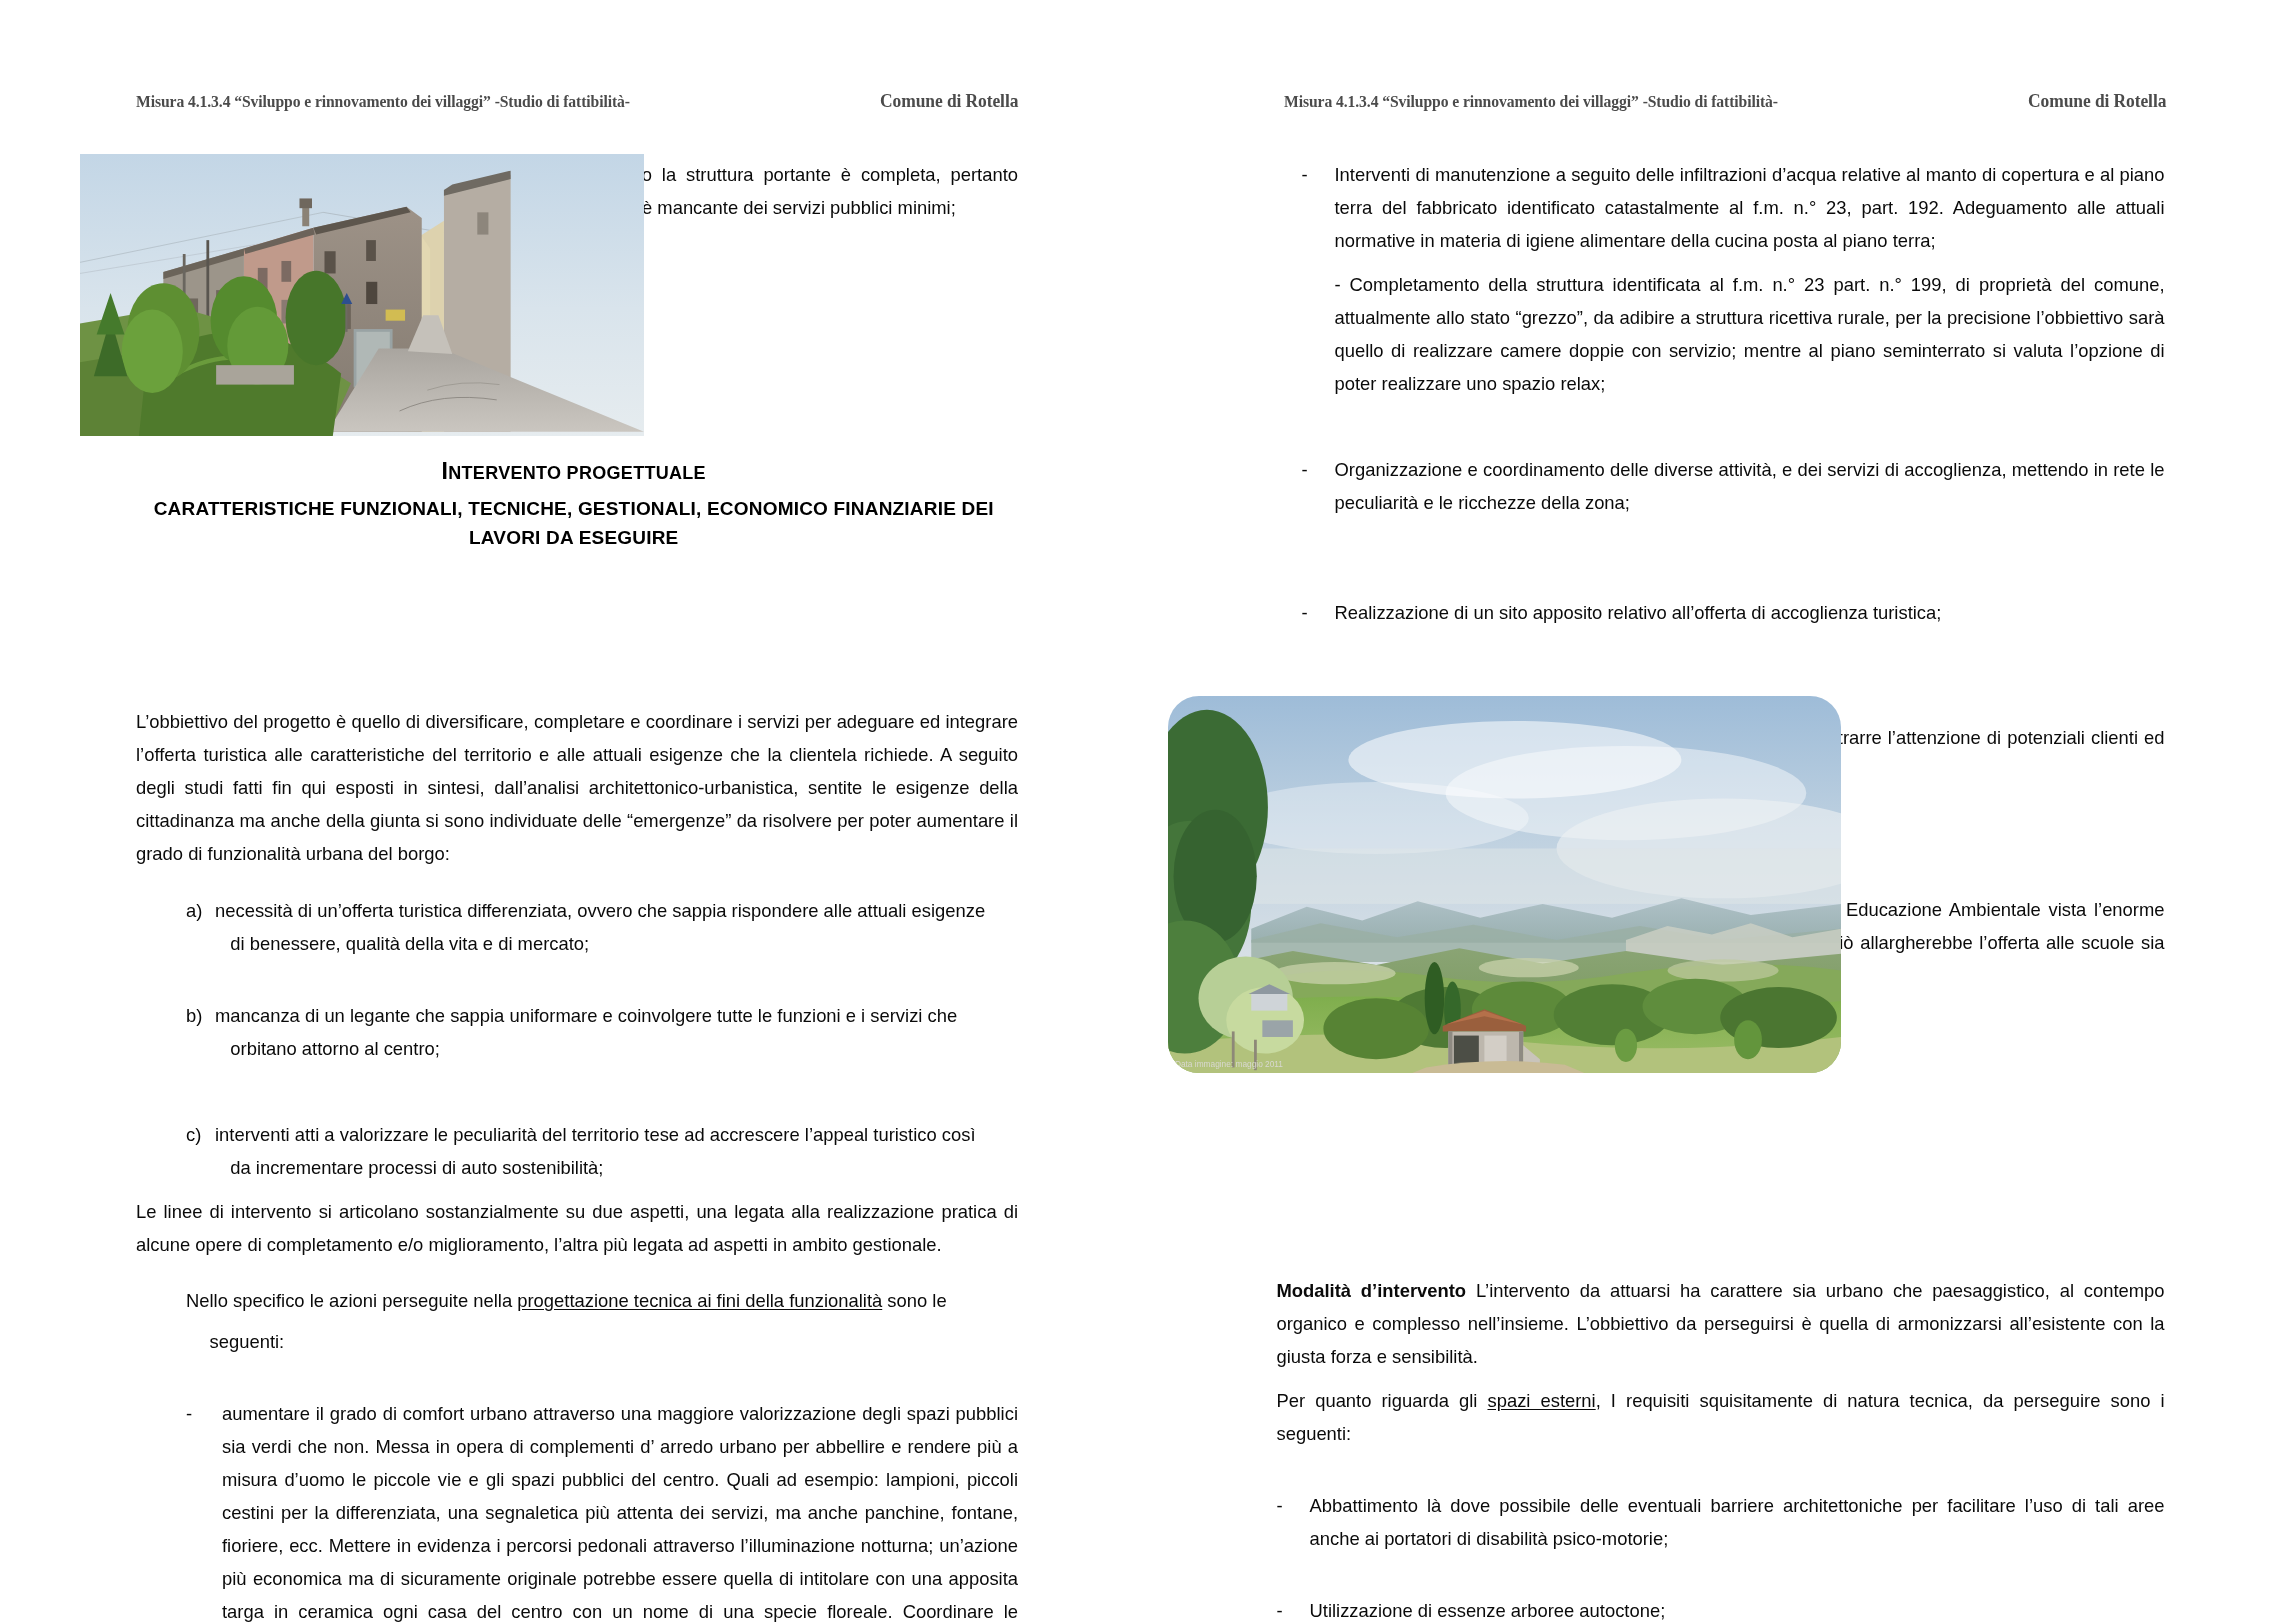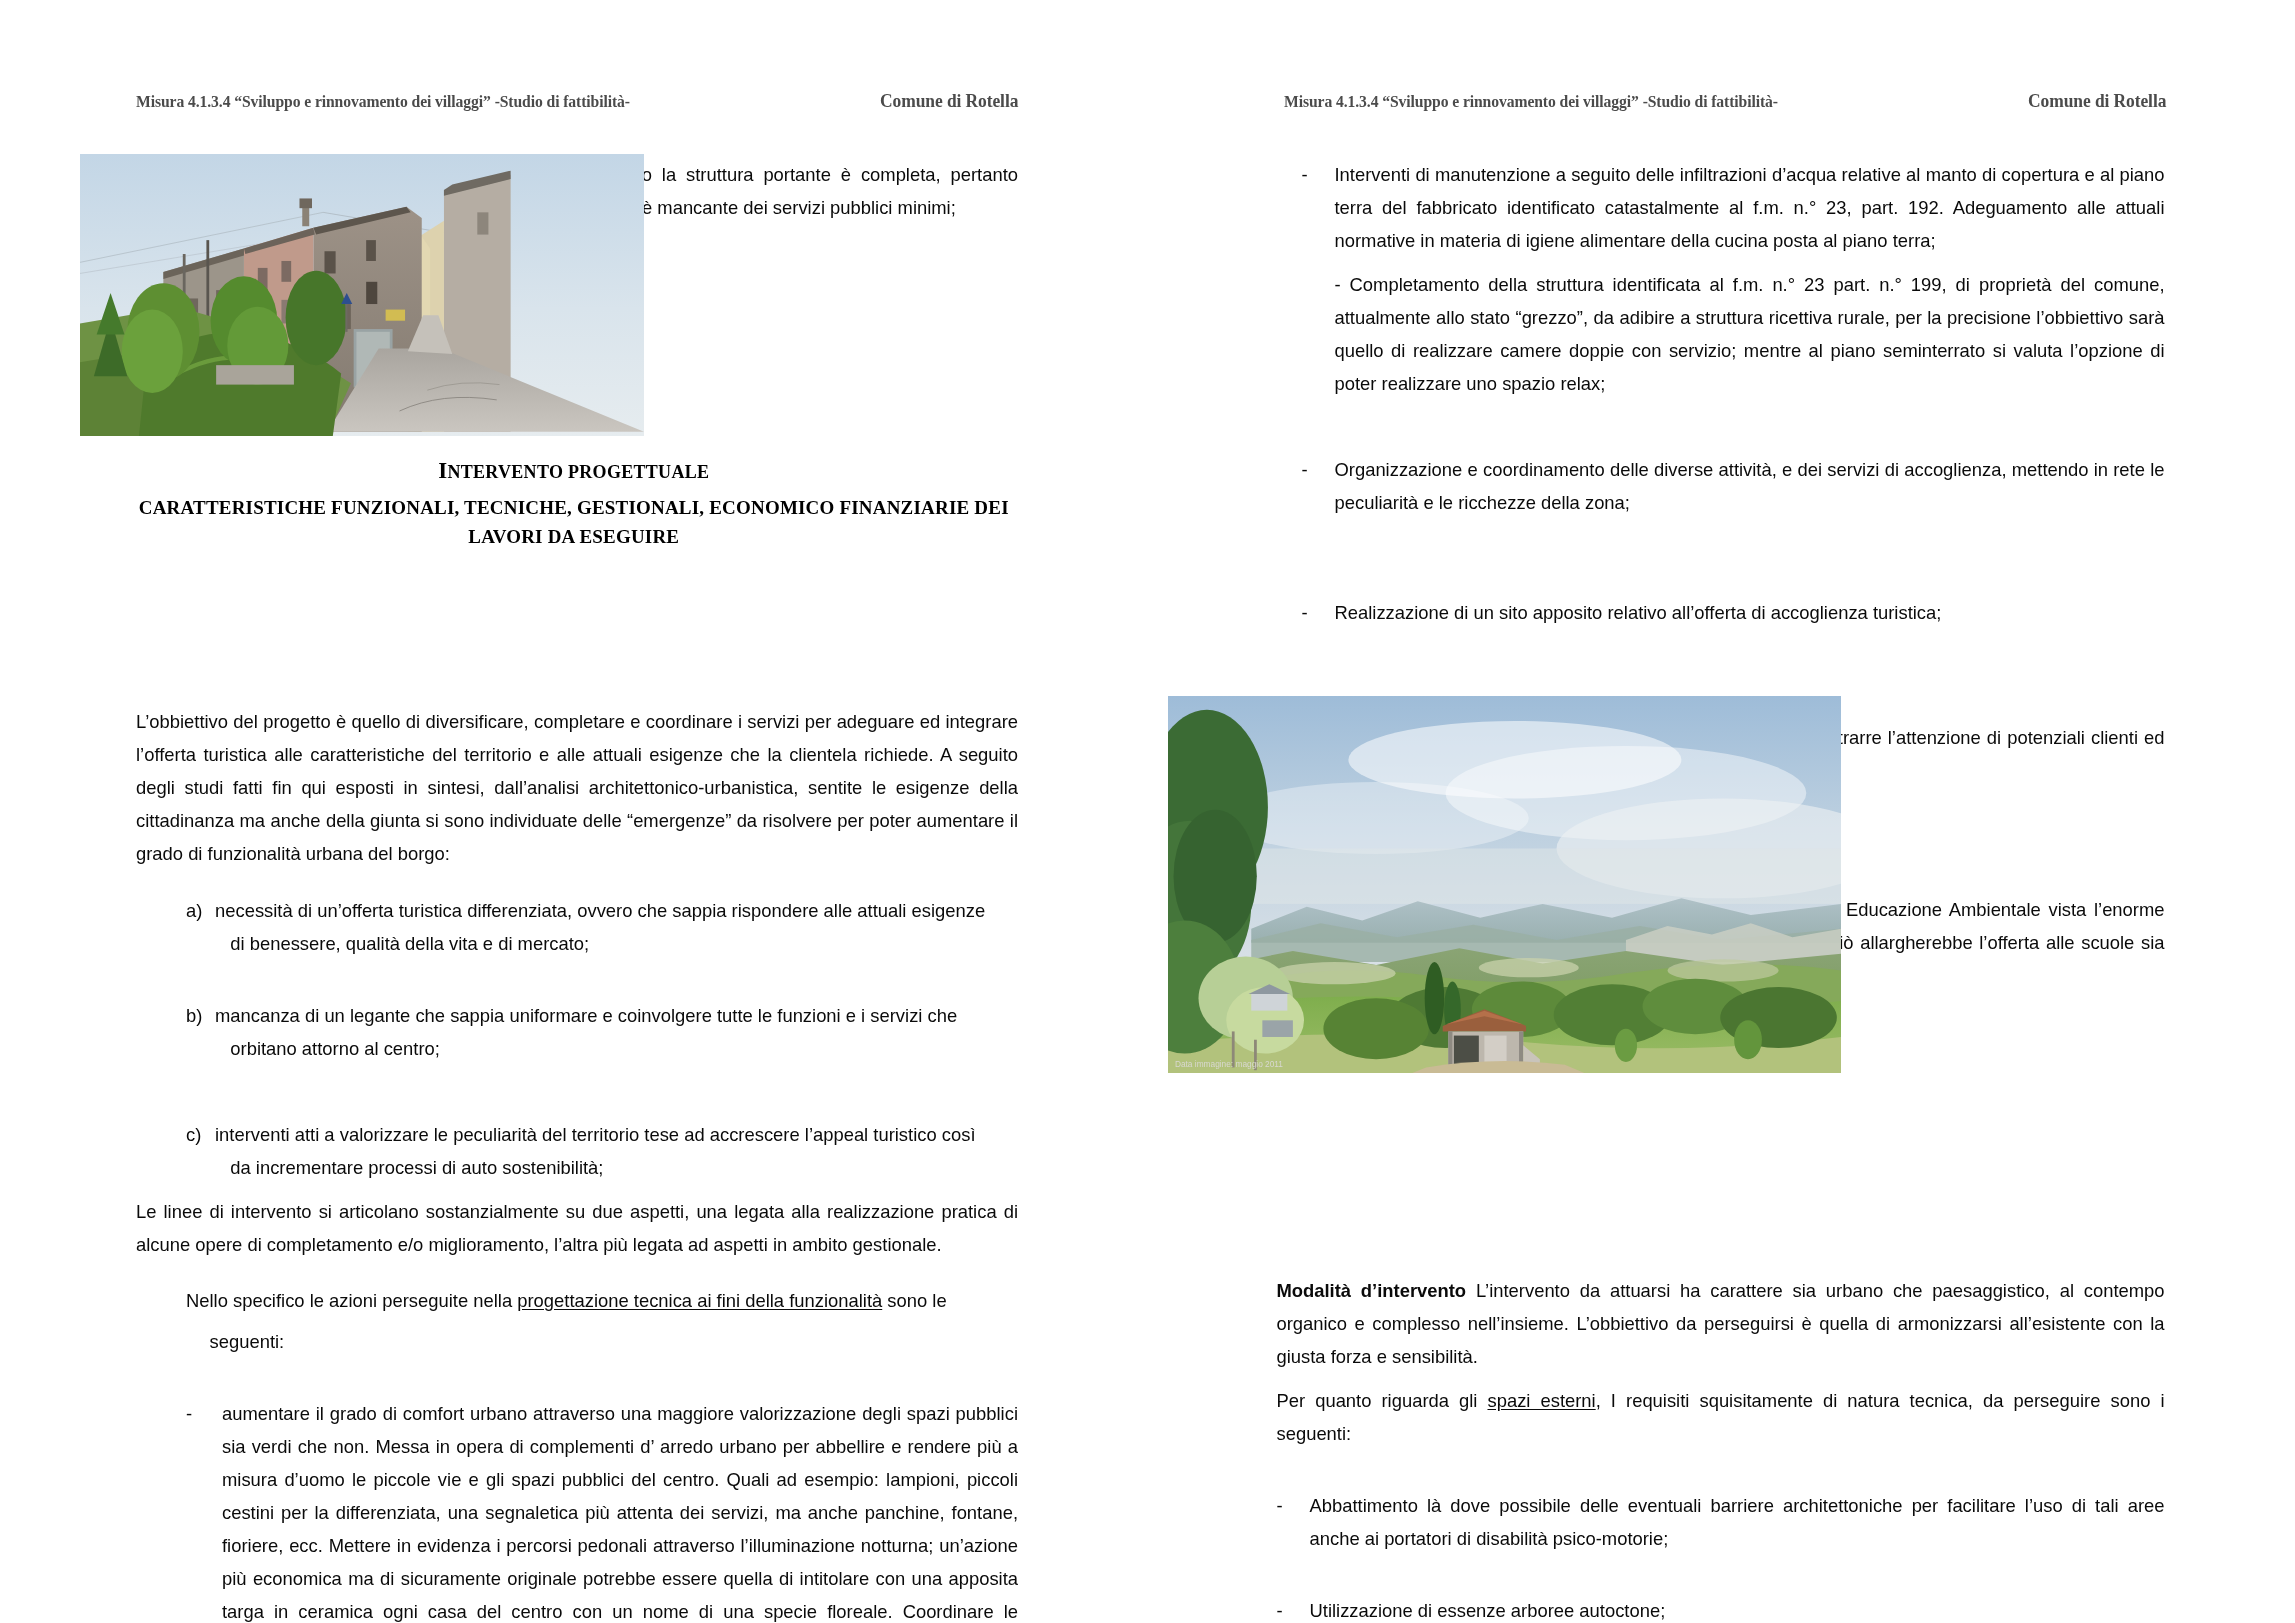--- a/index.html
+++ b/index.html
@@ -94,32 +94,33 @@
     height: 282px;
     overflow: hidden;
   }
   .photo-landscape {
     position: absolute;
     left: 20px;
     top: 696px;
     width: 673px;
     height: 377px;
     overflow: hidden;
+    border-radius: 31px;
   }
 
   .ph-svg { display: block; width: 100%; height: 100%; }
 
   
   .title-block {
     position: absolute;
     left: 0;
     right: 0;
     top: 458px;
     text-align: center;
-    font-family: Liberation Serif, serif;
+    font-family: Liberation Sans, sans-serif;
     font-weight: bold;
     color: #000;
   }
   .title-line-1 {
     font-size: 18px;
     letter-spacing: 0.3px;
     margin-bottom: 9.7px;
     white-space: nowrap;
   }
   .title-line-1 .cap { font-size: 23px; }

